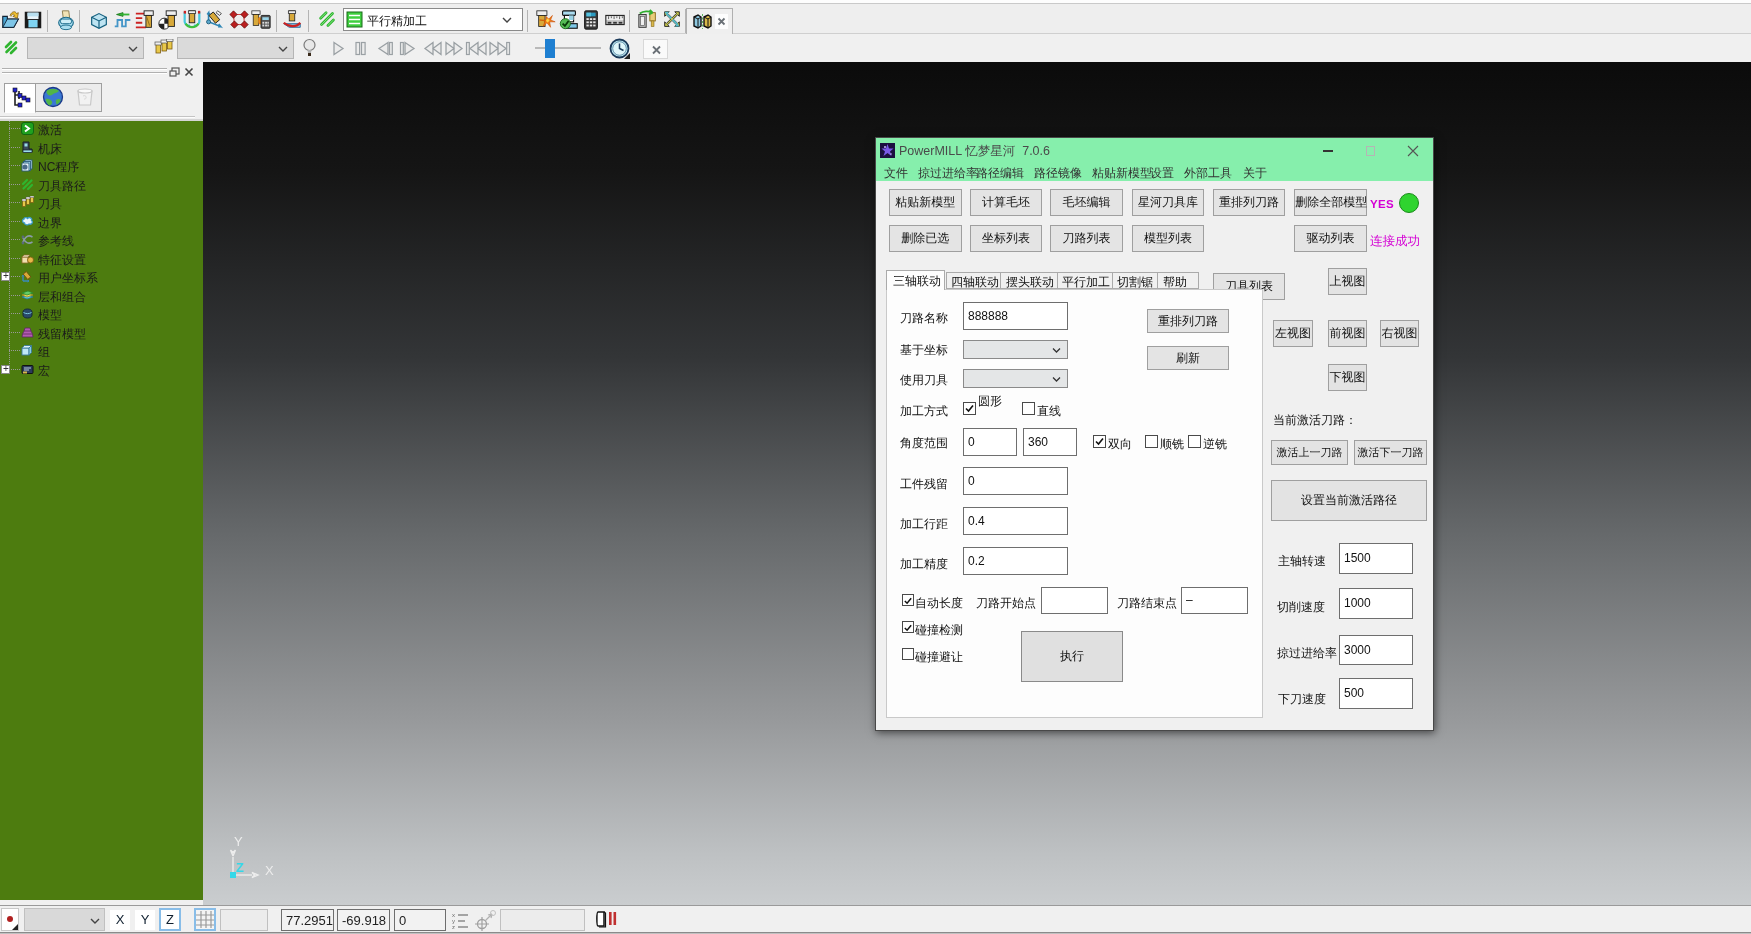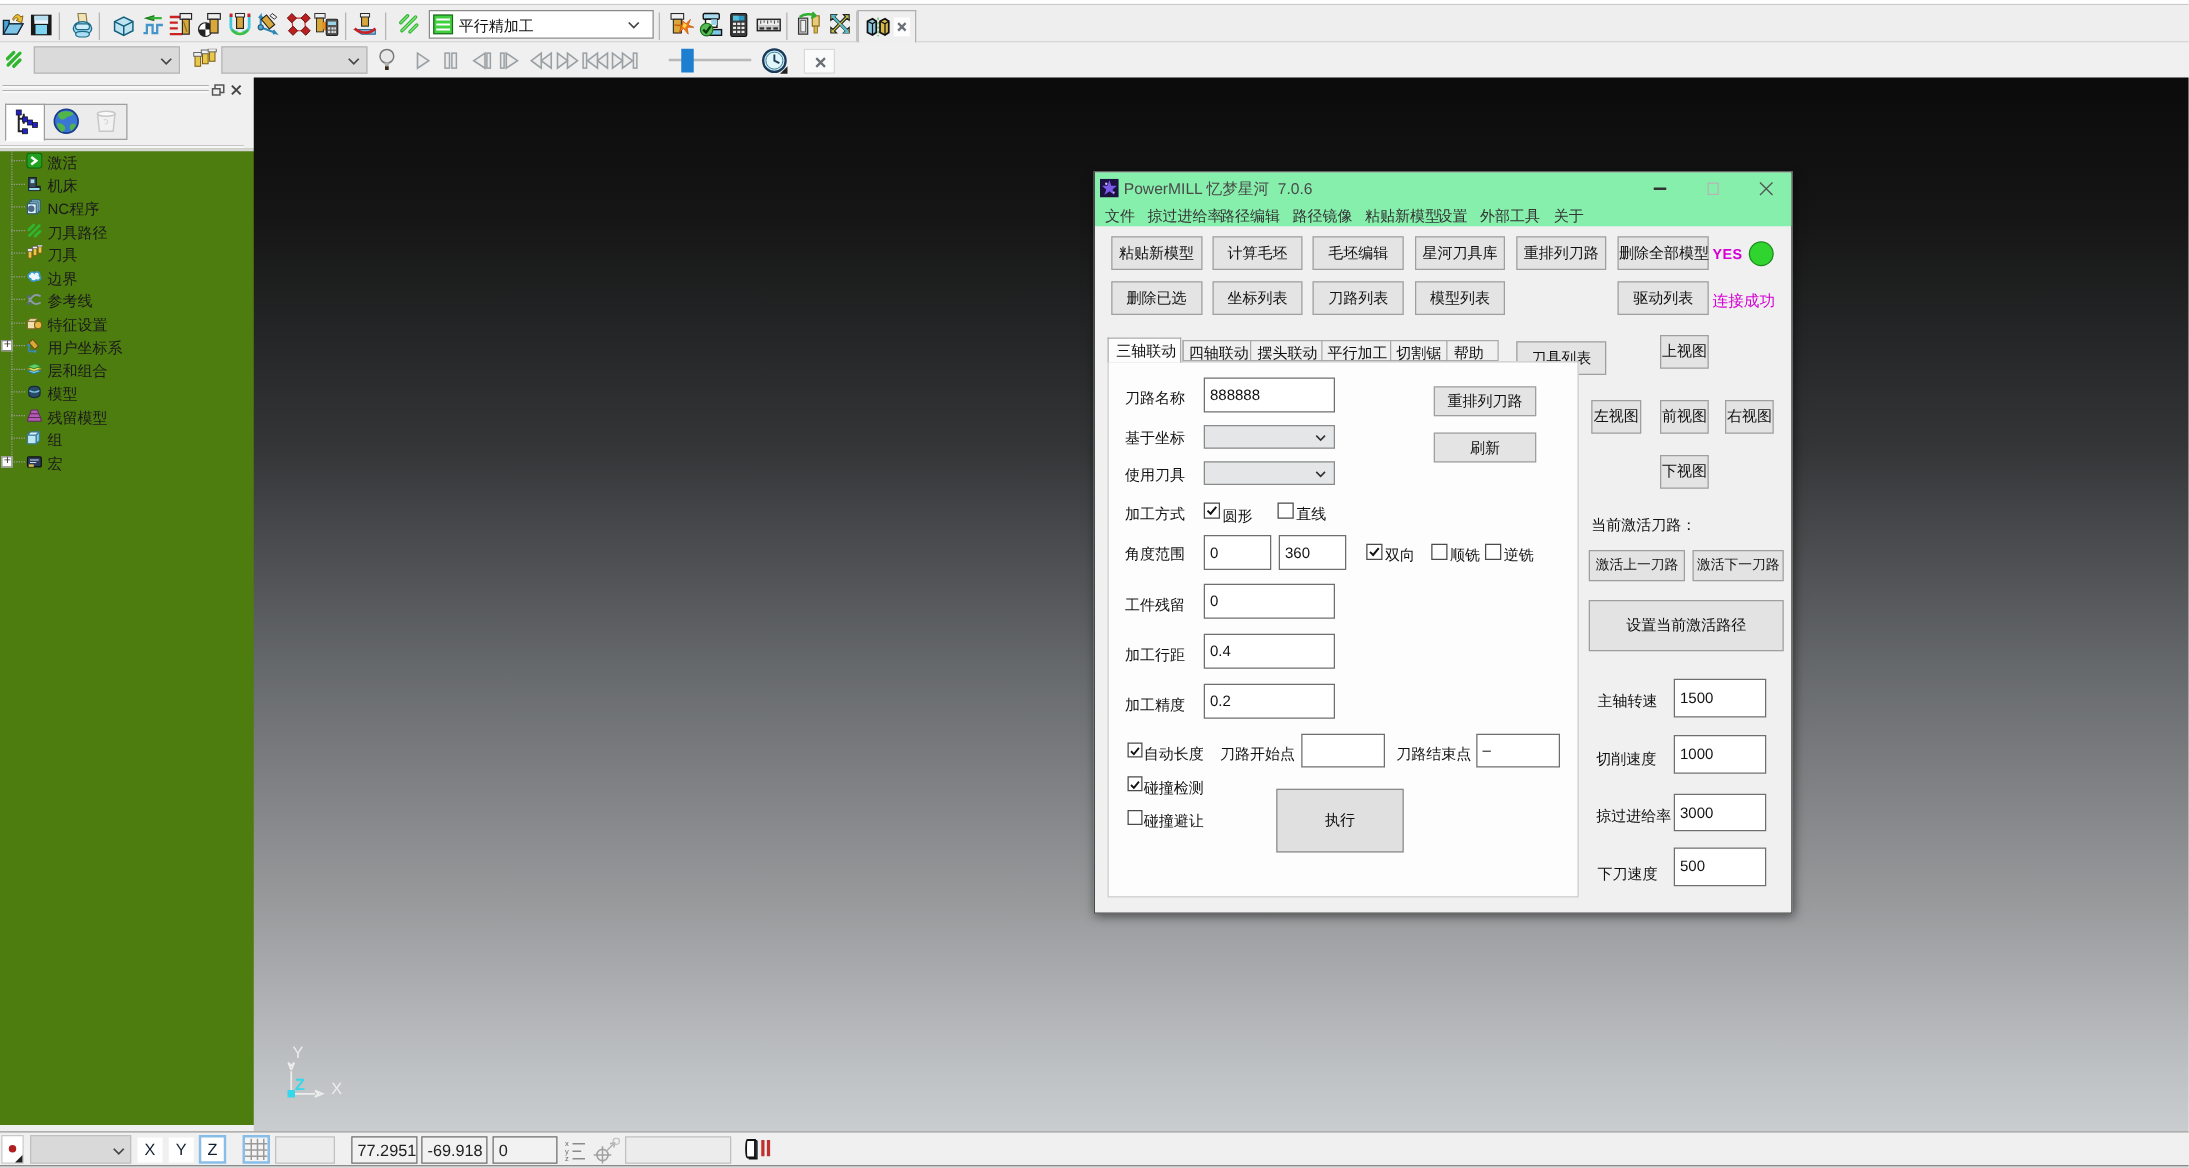--- a/index.html
+++ b/index.html
@@ -540,21 +540,21 @@
 <span class="lbl" style="left:24px;top:234px;">使用刀具</span>
 <div class="drop" style="left:87px;top:231px;width:105px;height:19px;">
       <svg style="position:absolute;right:6px;top:6px" width="9" height="7" viewBox="0 0 9 7">
         <path d="M1 1.5 L4.5 5 L8 1.5" fill="none" stroke="#333" stroke-width="1.3"></path>
       </svg>
     </div>
 <span class="lbl" style="left:24px;top:265px;">加工方式</span>
 <div class="cb" style="left:87px;top:264px;"><svg width="11" height="11" viewBox="0 0 11 11">
         <path d="M2 5.5 L4.5 8 L9 2.5" fill="none" stroke="#111" stroke-width="1.6"></path>
       </svg></div>
-<span class="lbl" style="left:102px;top:267px;">圆形</span>
+<span class="lbl" style="left:102px;top:255px;">圆形</span>
 <div class="cb" style="left:146px;top:264px;"></div>
 <span class="lbl" style="left:161px;top:265px;">直线</span>
 <span class="lbl" style="left:24px;top:297px;">角度范围</span>
 <div class="inp" style="left:87px;top:290px;width:54px;height:28px;line-height:26px;">0</div>
 <div class="inp" style="left:147px;top:290px;width:54px;height:28px;line-height:26px;">360</div>
 <div class="cb" style="left:217px;top:297px;"><svg width="11" height="11" viewBox="0 0 11 11">
         <path d="M2 5.5 L4.5 8 L9 2.5" fill="none" stroke="#111" stroke-width="1.6"></path>
       </svg></div>
 <span class="lbl" style="left:232px;top:298px;">双向</span>
 <div class="cb" style="left:269px;top:297px;"></div>

